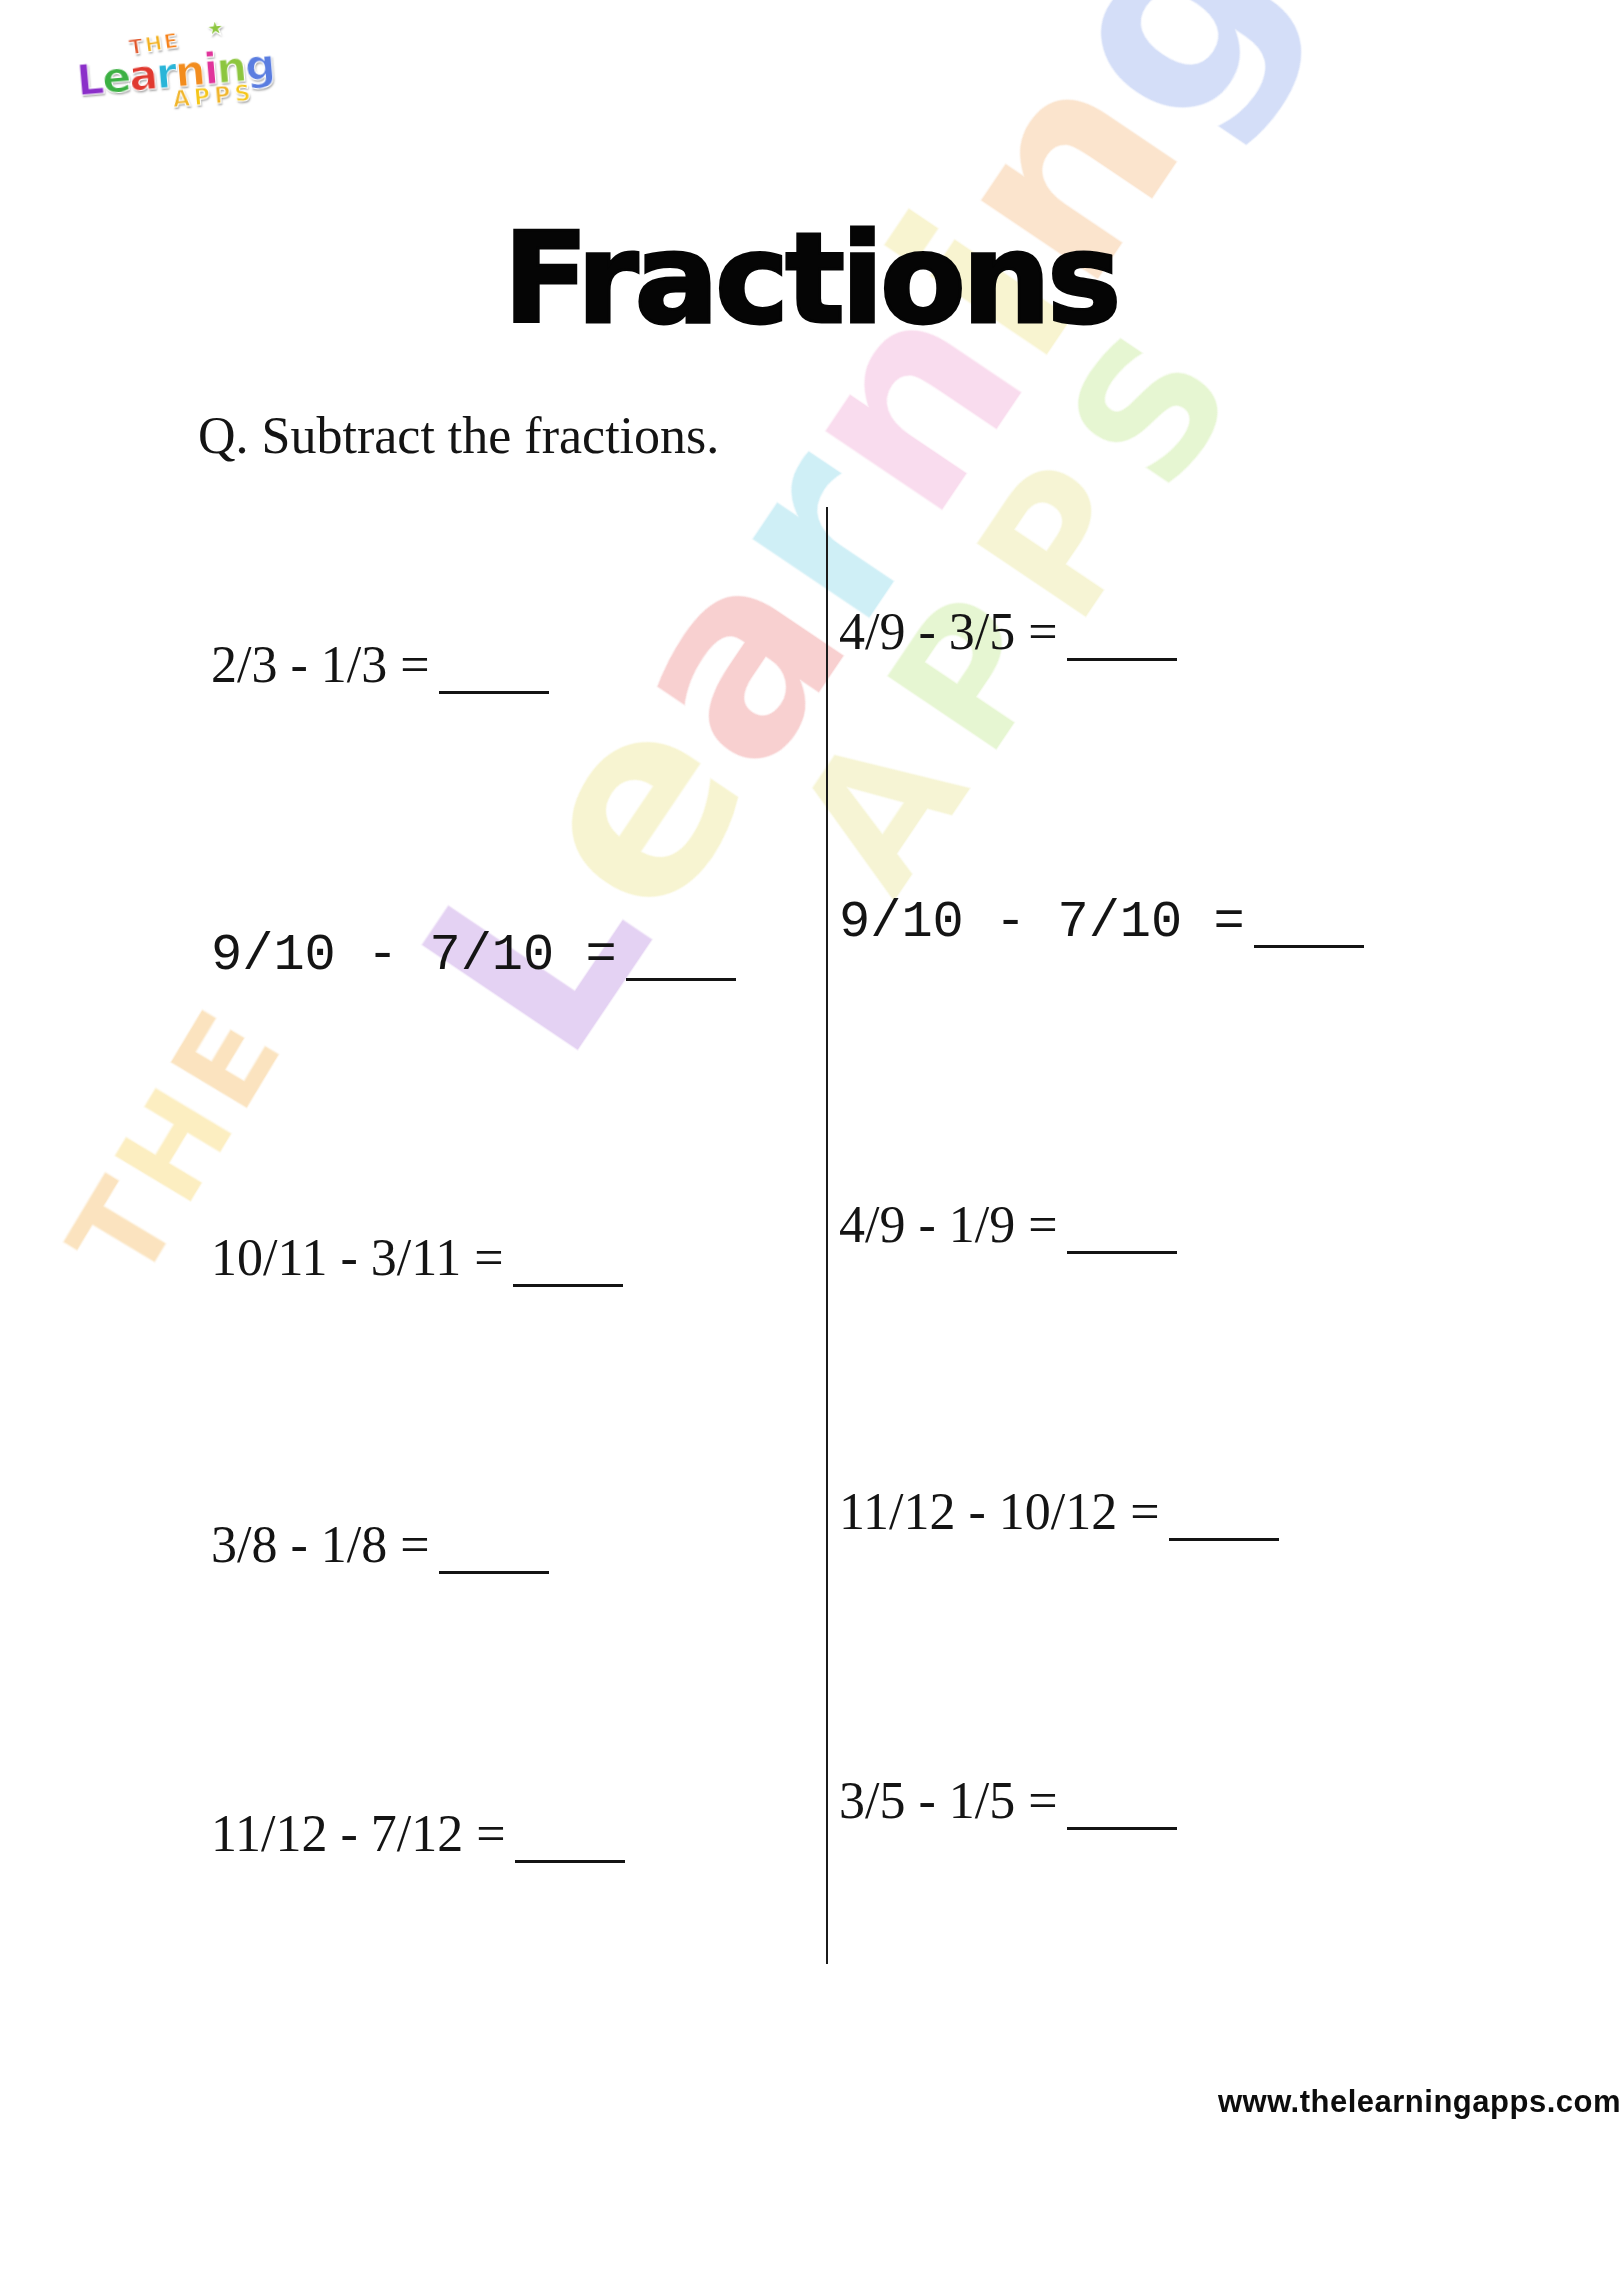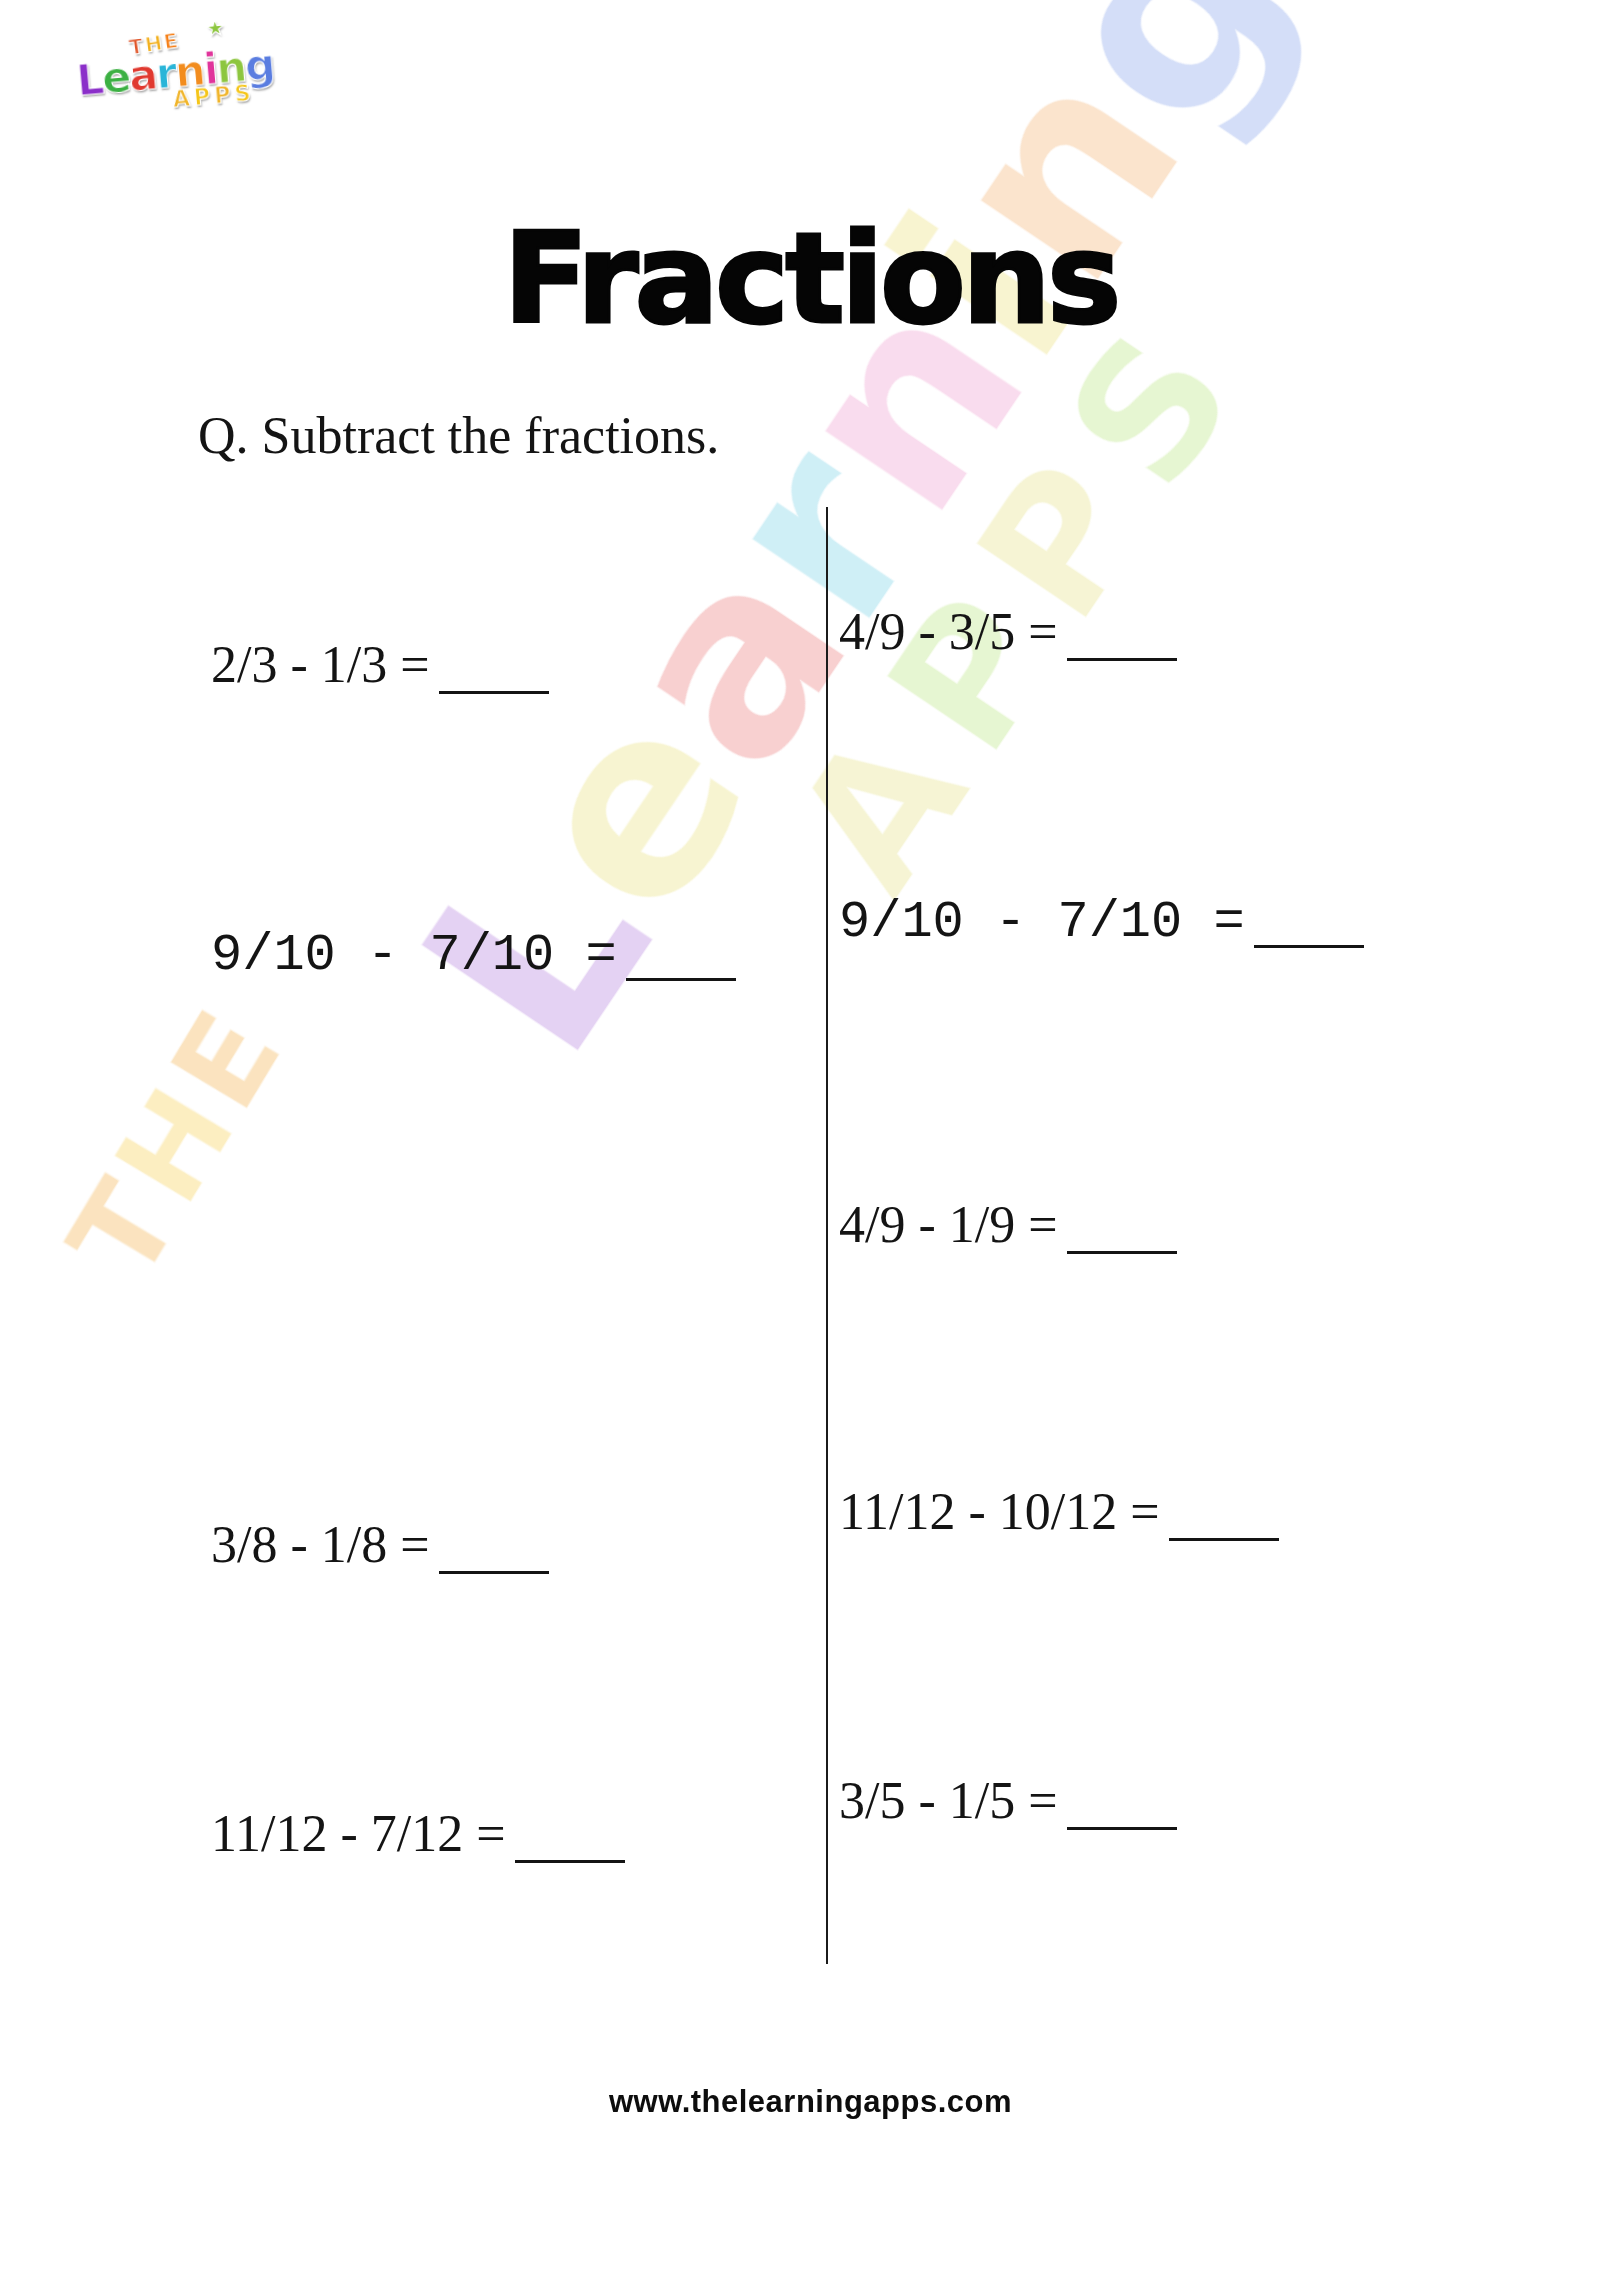--- a/index.html
+++ b/index.html
@@ -38,21 +38,21 @@
   
   .divider{position:absolute;left:826px;top:507px;width:2px;height:1457px;background:#1b1b1b;z-index:1;}
   .problem{position:absolute;z-index:2;font-size:52px;line-height:1;color:#141414;white-space:nowrap;}
   .problem .blank{display:inline-block;width:110px;height:13.7px;margin-left:9.8px;
                   border-bottom:3.9px solid #141414;vertical-align:-11.8px;}
   .col-left{left:211px;margin-top:33px;}
   .col-right{left:839px;}
   .row-1{top:606px;} .row-2{top:897px;font-family:Liberation Mono, monospace;} .row-3{top:1199px;} .row-4{top:1486px;} .row-5{top:1775px;}
 
   
-  .footer{position:absolute;left:0;right:0;top:2084px;text-align:center;z-index:2;
+  .footer{position:absolute;left:0;right:0;top:2084px;text-align:right;z-index:2;
           font-family:"Liberation Sans","DejaVu Sans",sans-serif;font-weight:bold;
           font-size:31px;color:#0d0d0d;letter-spacing:0.5px;}
 </style>
 </head>
 <body>
 
 <div class="page">
 
   <div class="logo">
     <div class="logo-the"><span style="color: rgb(224, 86, 42);">T</span><span style="color: rgb(242, 176, 30);">H</span><span style="color: rgb(245, 127, 23);">E</span></div>
@@ -73,20 +73,23 @@
   <div class="question">Q. Subtract the fractions.</div>
 
   <div class="divider"></div>
 
   <div class="problem col-left row-1">
     <span>2/3 - 1/3 =</span><span class="blank"></span>
   </div>
   <div class="problem col-left row-2">
     <span>9/10 - 7/10 =</span><span class="blank"></span>
   </div>
+  <div class="problem col-left row-3">
+    <span>10/11 - 3/11 =</span><span class="blank"></span>
+  </div>
   <div class="problem col-left row-4">
     <span>3/8 - 1/8 =</span><span class="blank"></span>
   </div>
   <div class="problem col-left row-5">
     <span>11/12 - 7/12 =</span><span class="blank"></span>
   </div>
 
   <div class="problem col-right row-1">
     <span>4/9 - 3/5 =</span><span class="blank"></span>
   </div>

